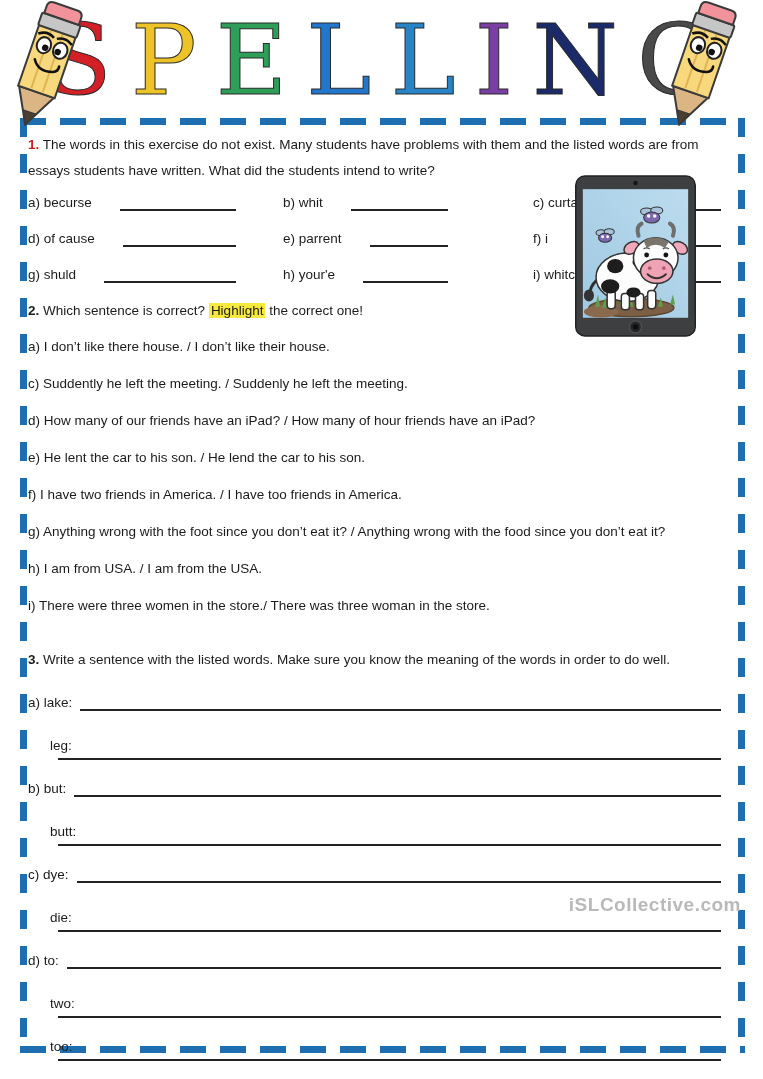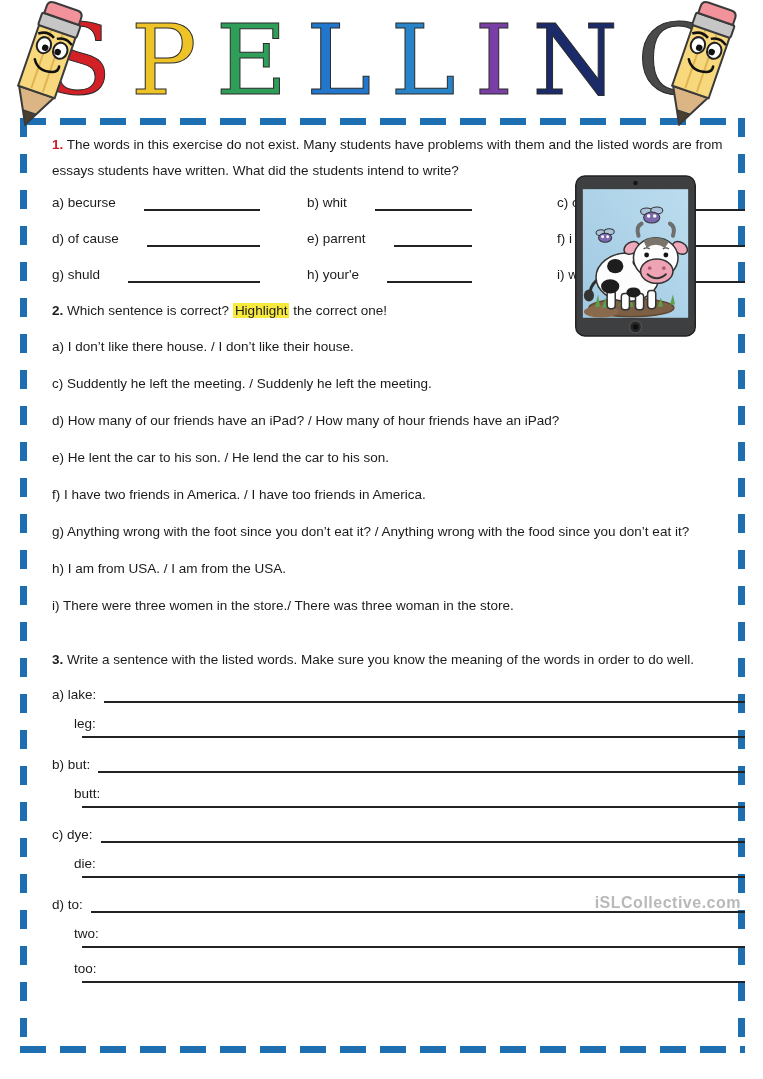--- a/index.html
+++ b/index.html
@@ -21,21 +21,21 @@
   .b-top    { left:20px; top:118px;  width:725px; height:7px;
               background:repeating-linear-gradient(to right,#1d6fb2 0 26px,transparent 26px 40px); }
   .b-bottom { left:20px; top:1046px; width:725px; height:7px;
               background:repeating-linear-gradient(to right,#1d6fb2 0 26px,transparent 26px 40px); }
   .b-left   { left:20px; top:118px;  width:7px; height:935px;
               background:repeating-linear-gradient(to bottom,#1d6fb2 0 19px,transparent 19px 36px); }
   .b-right  { left:738px; top:118px; width:7px; height:935px;
               background:repeating-linear-gradient(to bottom,#1d6fb2 0 19px,transparent 19px 36px); }
 
   
-  .content { position:absolute; left:36px; top:118px; width:725px; height:935px;
+  .content { position:absolute; left:12px; top:118px; width:725px; height:935px;
              padding:14px 16px 0 16px; font-size:13.5px; z-index:3; }
   .num-red { color:#cc2026; font-weight:bold; }
   .num { font-weight:bold; }
   .prompt { line-height:26px; }
 
   
   .ex1-rows { margin-top:8px; }
   .ex1-row { display:flex; height:22px; margin-bottom:14px; }
   .ex1-cell { display:flex; align-items:stretch; line-height:22px; white-space:nowrap;gap:20px; }
   .ex1-cell.c1 { width:208px; margin-right:47px; }
@@ -44,31 +44,31 @@
   .blank { flex:1; border-bottom:2px solid #222; margin-left:8px; margin-bottom:3px; }
 
   
   .ex2-head { margin-top:11px; height:22px; line-height:22px; }
   .hl { background:#f7e93d; padding:0 2px; }
   .s2-item { margin-top:13px; line-height:24px; max-width:560px; }
   .s2-item.wide { max-width:693px; }
 
   
   .ex3-head { margin-top:30px; line-height:24px; }
-  .ex3-row { display:flex; height:24px; margin-top:11px; line-height:24px;justify-content:flex-end; }
+  .ex3-row { display:flex; height:24px; margin-top:19px; line-height:24px; }
   .ex3-row .lbl { white-space:nowrap; }
   .ex3-row.indent { padding-left:22px;flex-direction:column; }
   .ex3-row .blank { margin-bottom:4px; }
 
   
   .tablet { position:absolute; left:573px; top:175px; width:125px; height:162px; z-index:4; }
 
   
   .watermark { position:absolute; right:22px; top:894px; z-index:5;
-               font-size:16px; font-weight:bold; color:#b9b9b9; letter-spacing:0.5px;text-align:right; }
+               font-size:19px; font-weight:bold; color:#b9b9b9; letter-spacing:0.5px;text-align:right; }
 </style>
 </head>
 <body>
 
 <div id="page">
 
   <svg class="pencil left" viewBox="0 0 64 132">
     <polygon points="14,92 50,92 32,126" fill="#dcb584" stroke="#3b3b3b" stroke-width="2" stroke-linejoin="round"></polygon>
     <polygon points="26,113 38,113 32,126" fill="#4d3f2e" stroke="#3b3b3b" stroke-width="1.5"></polygon>
     <rect x="13" y="28" width="38" height="64" fill="#f8d87c" stroke="#3b3b3b" stroke-width="2"></rect>

